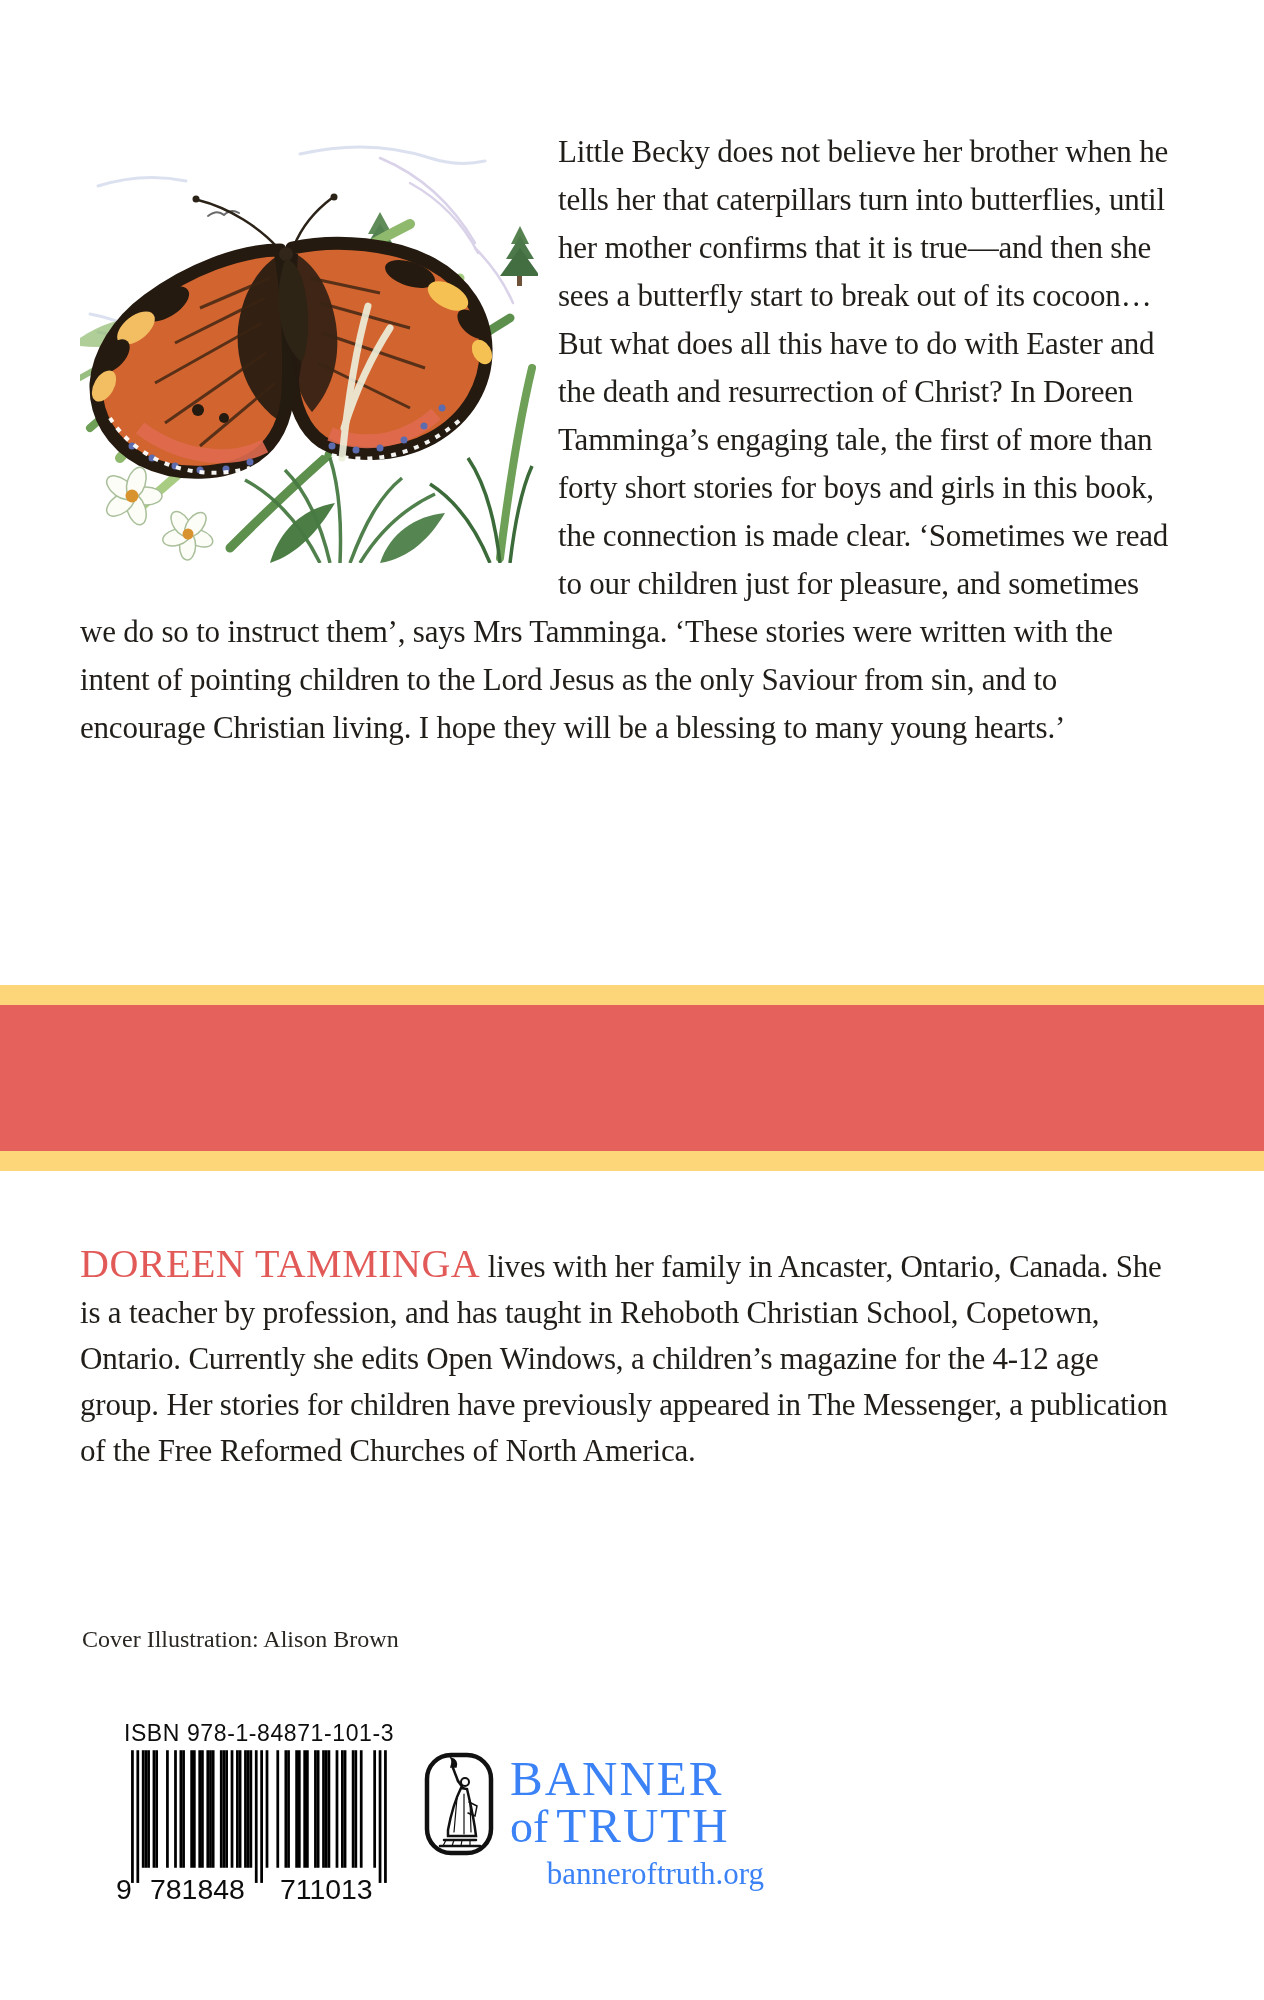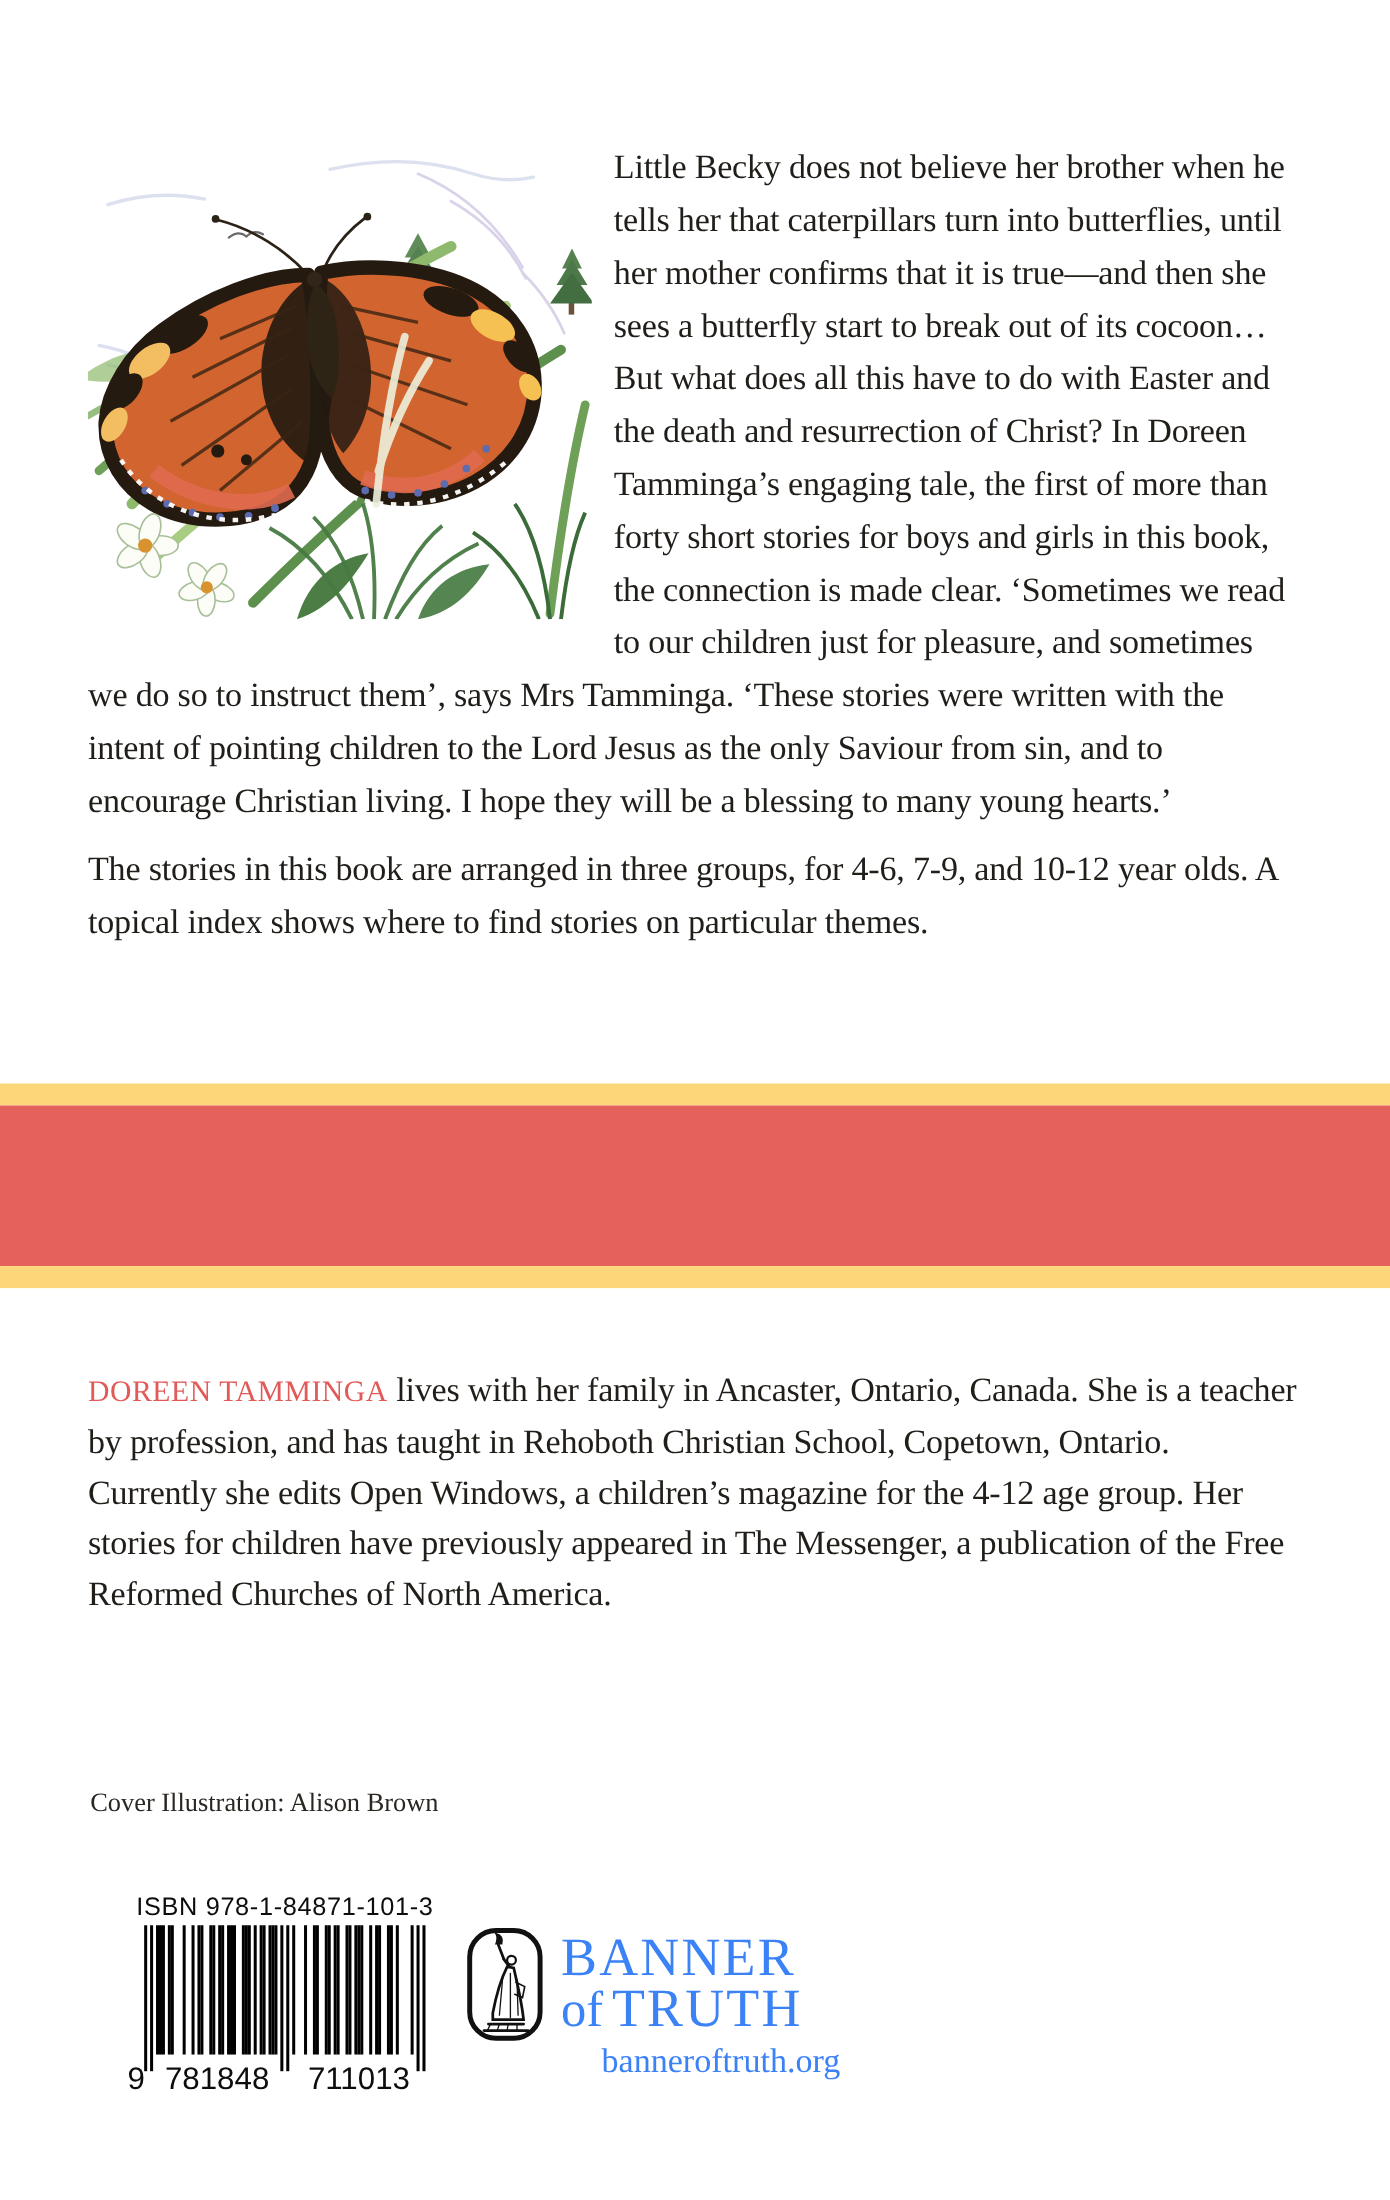--- a/index.html
+++ b/index.html
@@ -14,21 +14,21 @@
     float:left;width:458px;height:435px;margin:0 20px 20px 0;padding:0;
   }
   p.blurb{font-size:31px;line-height:48px;margin:0;letter-spacing:-0.2px;}
   p.blurb + p.blurb{margin-top:14px;}
   
   .bands{position:absolute;left:0;top:985px;width:100%;}
   .band-yellow{height:20px;}
   .band-red{height:146px;}
   
   .bio{position:absolute;left:80px;top:1210px;width:1100px;font-size:31px;line-height:46px;letter-spacing:-0.2px;}
-  .bio .name{font-size:27px;letter-spacing:0.5px;}
+  .bio .name{font-size:40px;letter-spacing:0.5px;}
   .bio .italic{}
   
   .credits{position:absolute;left:82px;top:1622px;font-size:24px;line-height:34px;color:#2a2722;}
   
   .barcode{position:absolute;left:114px;top:1720px;width:290px;text-align:center;}
   .isbn{font-family:"Liberation Sans",sans-serif;font-size:23px;letter-spacing:0.6px;color:#0d0d0d;margin-bottom:3px;white-space:nowrap;}
   .barcode svg{display:block;margin:0 auto;}
   .bc-digit{font-family:"Liberation Sans",sans-serif;font-size:30px;fill:#0d0d0d;}
   
   .publisher{position:absolute;left:424px;top:1752px;width:340px;color:#3b82f6;}
@@ -186,21 +186,20 @@
             <ellipse rx="14" ry="8" fill="#fdfdf8" transform="rotate(92) translate(12,0)"></ellipse>
             <ellipse rx="14" ry="8" fill="#fdfdf8" transform="rotate(164) translate(12,0)"></ellipse>
             <ellipse rx="14" ry="8" fill="#fdfdf8" transform="rotate(236) translate(12,0)"></ellipse>
             <ellipse rx="14" ry="8" fill="#fdfdf8" transform="rotate(308) translate(12,0)"></ellipse>
             <circle r="5.5" fill="#d9932e" stroke="none"></circle>
           </g>
         </g>
       </svg>
     </figure>
     <p class="blurb">Little Becky does not believe her brother when he tells her that caterpillars turn into butterflies, until her mother confirms that it is true—and then she sees a butterfly start to break out of its cocoon… But what does all this have to do with Easter and the death and resurrection of Christ? In Doreen Tamminga’s engaging tale, the first of more than forty short stories for boys and girls in this book, the connection is made clear. ‘Sometimes we read to our children just for pleasure, and sometimes we do so to instruct them’, says Mrs Tamminga. ‘These stories were written with the intent of pointing children to the Lord Jesus as the only Saviour from sin, and to encourage Christian living. I hope they will be a blessing to many young hearts.’</p>
-    <p class="blurb">The stories in this book are arranged in three groups, for 4-6, 7-9, and 10-12 year olds. A topical index shows where to find stories on particular themes.</p>
   </section>
 
   <div class="bands">
     <div class="band-yellow" style="background: rgb(252, 214, 121);"></div>
     <div class="band-red" style="background: rgb(229, 98, 92);"></div>
     <div class="band-yellow" style="background: rgb(252, 214, 121);"></div>
   </div>
 
   <p class="bio"><span class="name" style="color: rgb(226, 90, 88);">DOREEN TAMMINGA</span><span> lives with her family in Ancaster, Ontario, Canada. She is a teacher by profession, and has taught in Rehoboth Christian School, Copetown, Ontario. Currently she edits </span><span class="italic">Open Windows</span><span>, a children’s magazine for the 4-12 age group. Her stories for children have previously appeared in </span><span class="italic">The Messenger</span><span>, a publication of the Free Reformed Churches of North America.</span></p>
 

